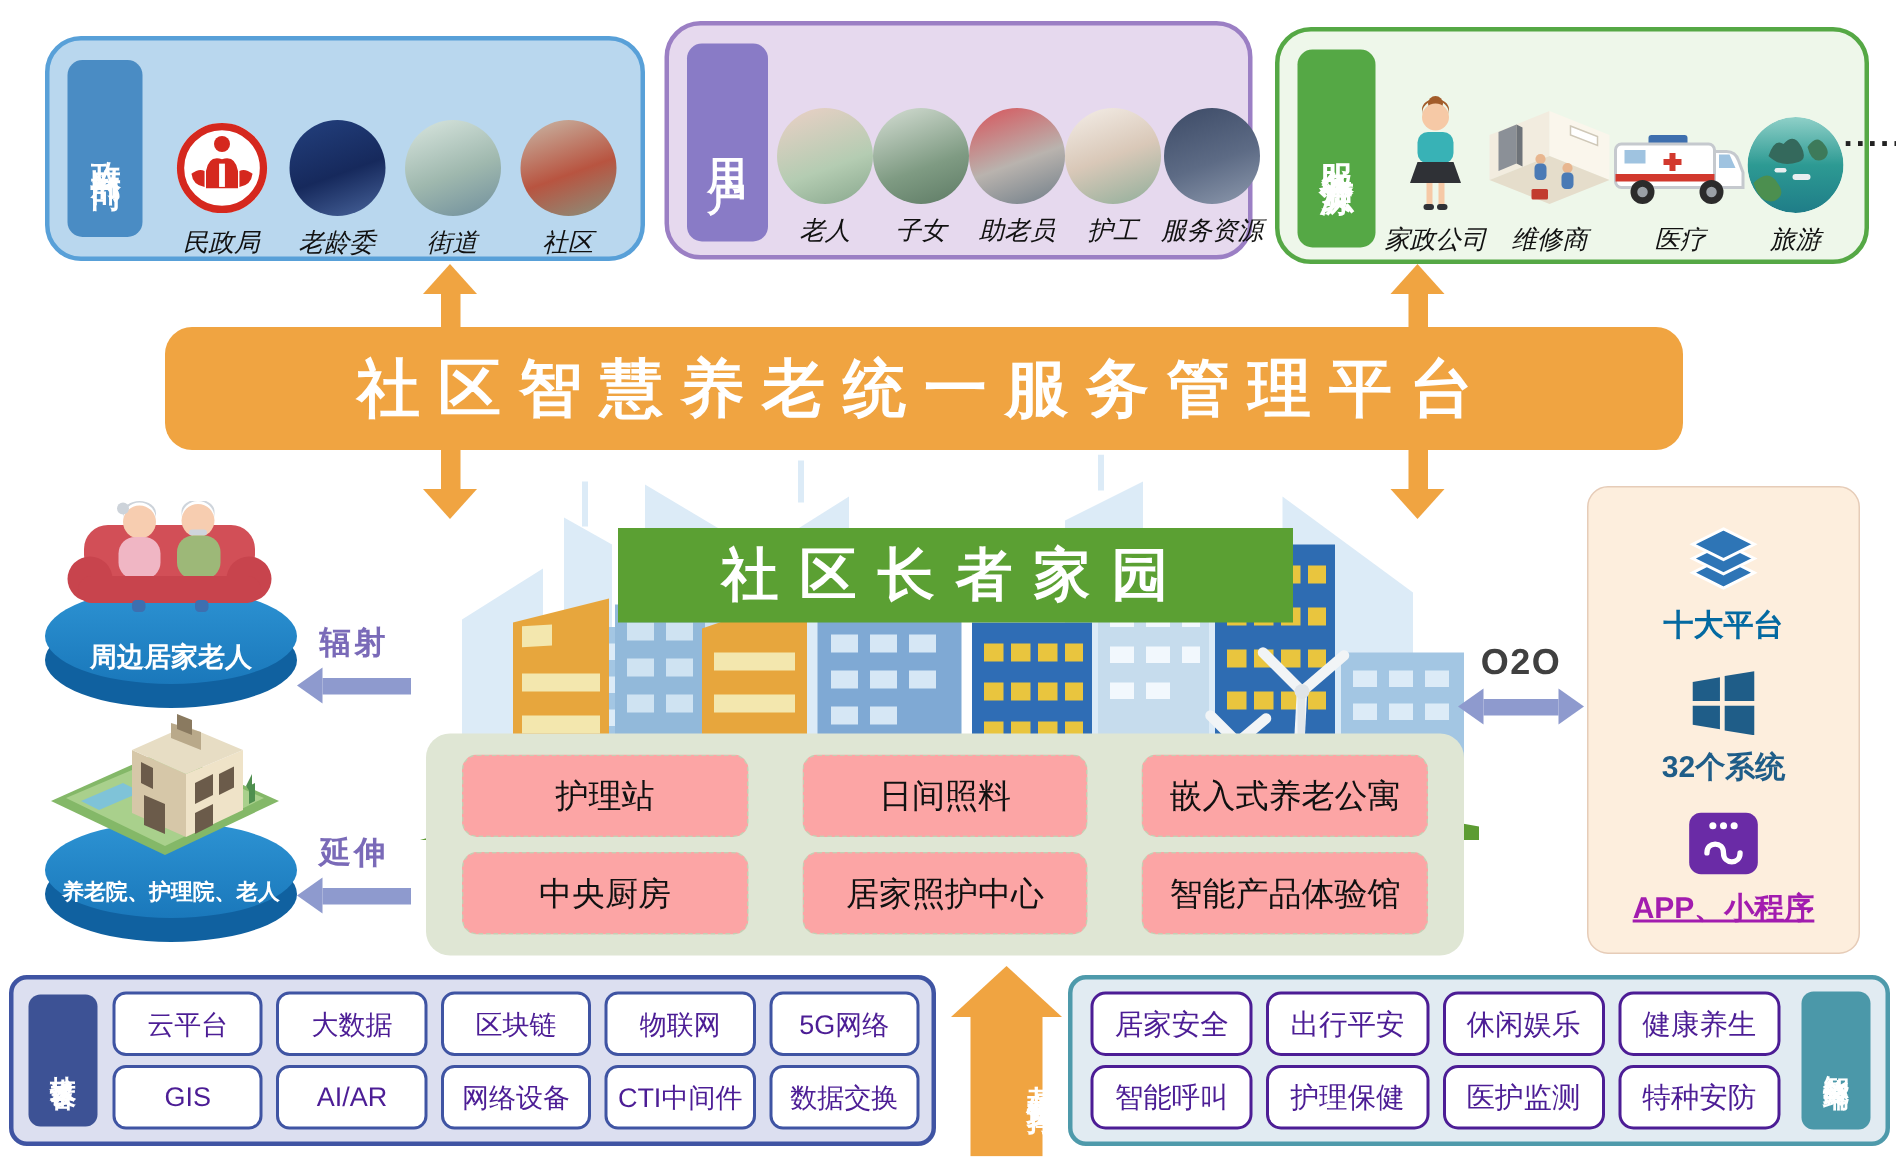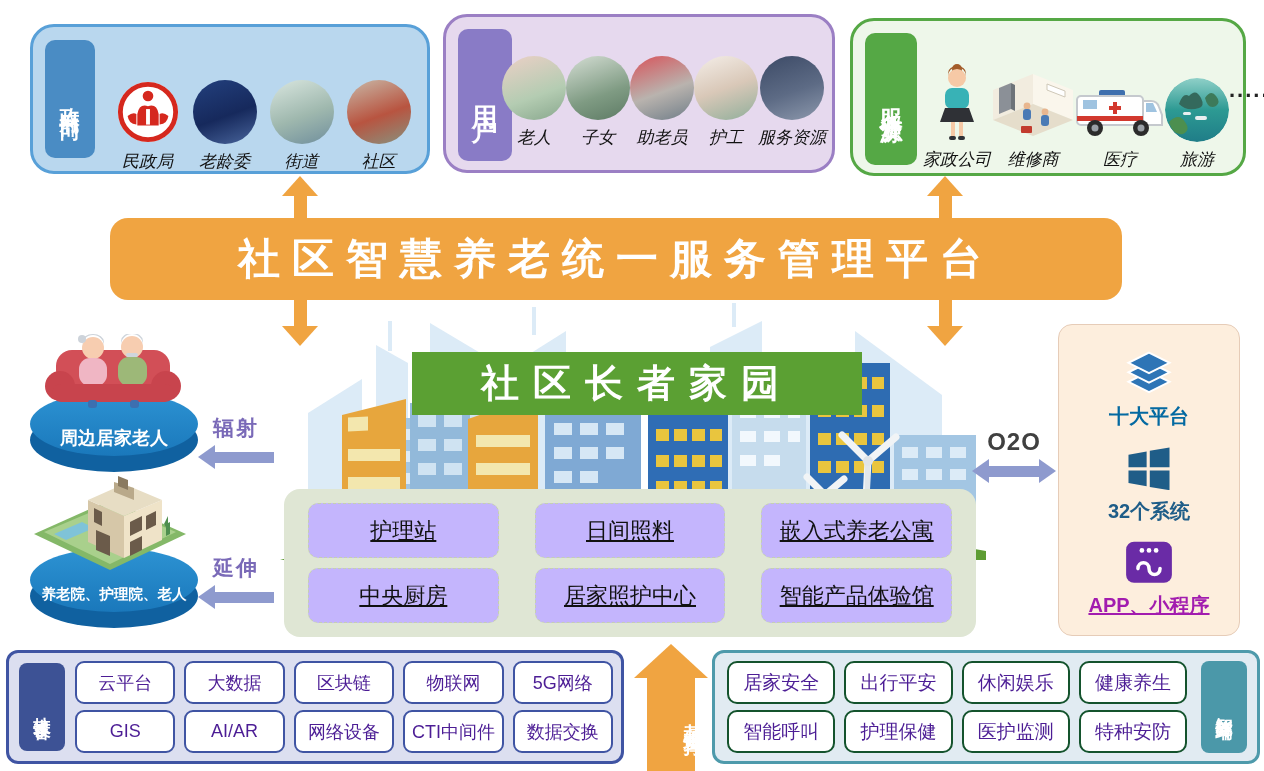--- a/index.html
+++ b/index.html
@@ -11,21 +11,21 @@
   .gov-box{left:30px;top:24px;width:400px;height:150px;background:#b9d7ee;border:3px solid #58a0d8;}
   .usr-box{left:443px;top:14px;width:392px;height:159px;background:#e6d9ee;border:3px solid #9b7fc4;}
   .res-box{left:850px;top:18px;width:396px;height:158px;background:#eef7ea;border:3px solid #55a845;}
   .vtab{position:absolute;color:#fff;font-weight:bold;writing-mode:vertical-rl;text-orientation:upright;
         display:flex;align-items:center;justify-content:center;border-radius:10px;line-height:1;}
   .gov-tab{left:12px;top:13px;width:50px;height:118px;background:#4a8cc4;font-size:20px;letter-spacing:4px;}
   .usr-tab{left:12px;top:12px;width:54px;height:132px;background:#897bc6;font-size:26px;letter-spacing:10px;}
   .res-tab{left:12px;top:12px;width:52px;height:132px;background:#55a845;font-size:23px;letter-spacing:4px;}
   .items{position:absolute;display:flex;align-items:flex-end;justify-content:space-around;}
   .gov-items{left:76px;top:34px;right:10px;height:112px;}
-  .usr-items{left:72px;top:20px;right:6px;height:112px;justify-content:flex-end;}
+  .usr-items{left:72px;top:36px;right:6px;height:112px;}
   .res-items{left:70px;top:30px;right:26px;height:120px;}
   .itm{display:flex;flex-direction:column;align-items:center;}
   .itm .lbl{margin-top:6px;font-size:17px;color:#111;white-space:nowrap;font-style:italic;}
   .circ{width:64px;height:64px;border-radius:50%;}
   .ph-llw{background:linear-gradient(160deg,#23407e,#16295c 55%,#49659c);}
   .ph-street{background:linear-gradient(160deg,#d9e6df,#9fb8ae 55%,#6f8e9c);}
   .ph-comm{background:linear-gradient(160deg,#c9b9a8,#b85440 55%,#87937f);}
   .ph-elder{background:linear-gradient(160deg,#ecd0c6,#b4ccb2 60%,#88a78d);}
   .ph-child{background:linear-gradient(160deg,#d5ded4,#7f9b83 60%,#5d7a64);}
   .ph-helper{background:linear-gradient(160deg,#d8535a,#b9b3ae 55%,#6f7d88);}
@@ -47,22 +47,22 @@
   
   .city{position:absolute;left:280px;top:303px;width:706px;height:257px;}
   .community-banner{position:absolute;left:412px;top:352px;width:450px;height:63px;background:#5ba033;
                     display:flex;align-items:center;justify-content:center;color:#fff;
                     font-size:38px;font-weight:bold;letter-spacing:14px;white-space:nowrap;}
 
   
   .fac-panel{position:absolute;left:284px;top:489px;width:692px;height:148px;background:#dfe6d4;
              border-radius:16px;box-sizing:border-box;padding:14px 24px;display:flex;flex-direction:column;justify-content:space-between;}
   .fac-row{display:flex;gap:36px;height:55px;}
-  .fac-box{flex:1;background:#c4b5fd;border:1px dashed #c4cfb3;border-radius:10px;display:flex;
-           align-items:center;justify-content:center;font-size:22px;color:#111;white-space:nowrap;text-decoration:underline;}
+  .fac-box{flex:1;background:#fca5a5;border:1px dashed #c4cfb3;border-radius:10px;display:flex;
+           align-items:center;justify-content:center;font-size:22px;color:#111;white-space:nowrap;}
 
   
   .disc{position:absolute;width:168px;height:86px;}
   .disc .body{position:absolute;left:0;top:16px;width:168px;height:64px;background:#1061a0;border-radius:50%;}
   .disc .top{position:absolute;left:0;top:0;width:168px;height:64px;border-radius:50%;
              background:linear-gradient(180deg,#2d93d3,#1a78bb);}
   .disc .dlbl{position:absolute;z-index:3;width:100%;text-align:center;color:#fff;font-weight:bold;white-space:nowrap;}
   .scene{position:absolute;z-index:4;}
   .link{position:absolute;width:76px;text-align:center;}
   .link .ltxt{color:#7a6ab8;font-weight:bold;font-size:21px;letter-spacing:2px;}
@@ -89,21 +89,21 @@
               border:3px solid #3f54a3;border-radius:12px;box-sizing:border-box;}
   .tech-tab{left:10px;top:10px;width:46px;height:88px;background:#3d5295;font-size:17px;letter-spacing:2px;border-radius:8px;}
   .grid2{position:absolute;display:flex;flex-direction:column;justify-content:space-between;}
   .tech-grid{left:66px;top:8px;right:8px;bottom:8px;}
   .grow{display:flex;gap:9px;height:43px;}
   .tbox{flex:1;background:#fff;border:2px solid #3f54a3;border-radius:9px;display:flex;align-items:center;
         justify-content:center;font-size:18px;color:#4c1d95;white-space:nowrap;}
   .term-panel{position:absolute;left:712px;top:650px;width:548px;height:114px;background:#e1ebf2;
               border:3px solid #4e9aab;border-radius:12px;box-sizing:border-box;}
   .term-grid{left:12px;top:8px;right:70px;bottom:8px;}
-  .term-panel .tbox{border:2px solid #14532d;border-radius:10px;font-size:19px;}
+  .term-panel .tbox{border:2px solid #4c1d95;border-radius:10px;font-size:19px;}
   .term-tab{right:10px;top:8px;left:auto;width:46px;height:92px;background:#4b98a9;font-size:17px;letter-spacing:2px;border-radius:8px;}
 
   
   .support{position:absolute;left:634px;top:644px;width:74px;height:127px;}
   .support .shead{width:0;height:0;border-left:37px solid transparent;border-right:37px solid transparent;
                   border-bottom:34px solid #f0a441;}
   .support .sbody{width:48px;height:93px;margin:0 auto;background:#f0a441;}
   .support .stxt{position:absolute;left:0;top:22px;width:100%;height:100px;display:flex;justify-content:center;
                  color:#fff;font-weight:bold;font-size:20px;writing-mode:vertical-rl;text-orientation:upright;
                  letter-spacing:4px;}

